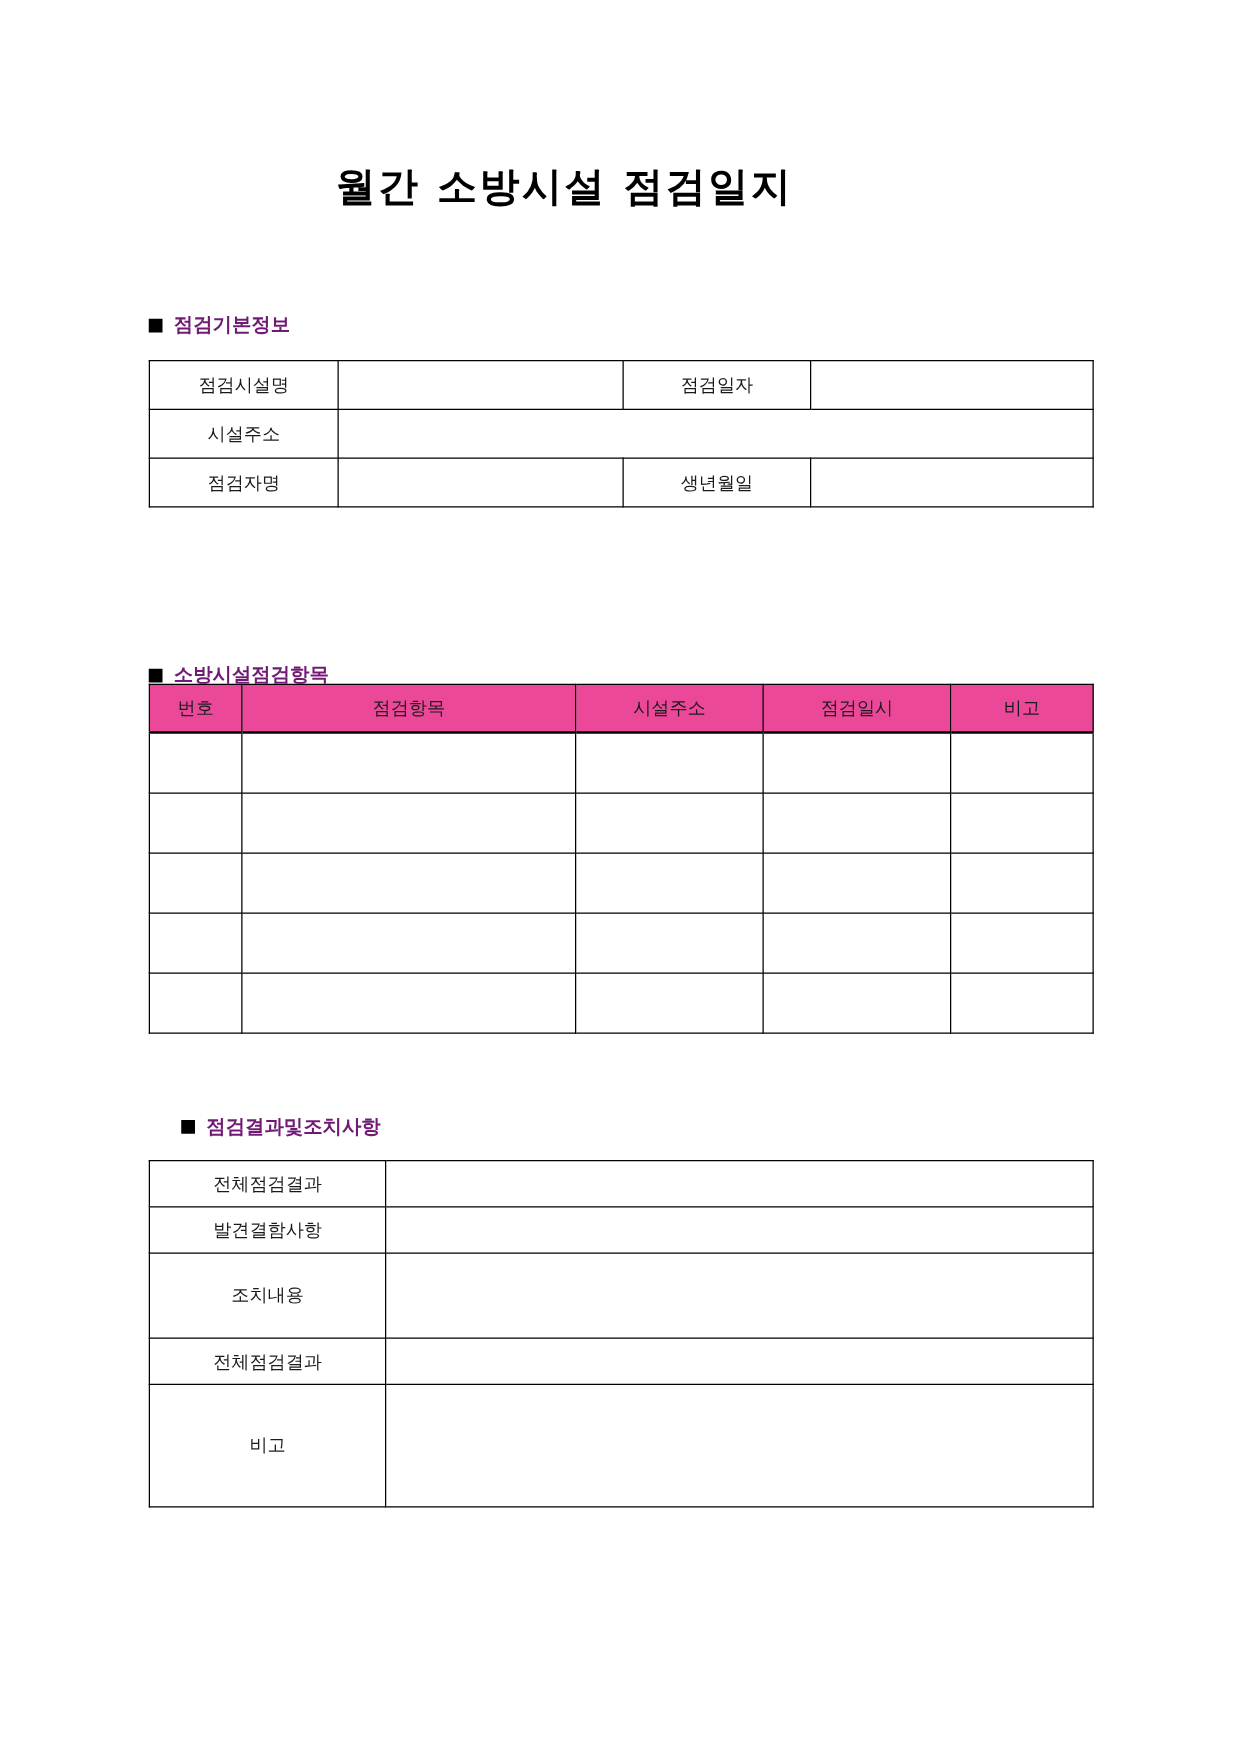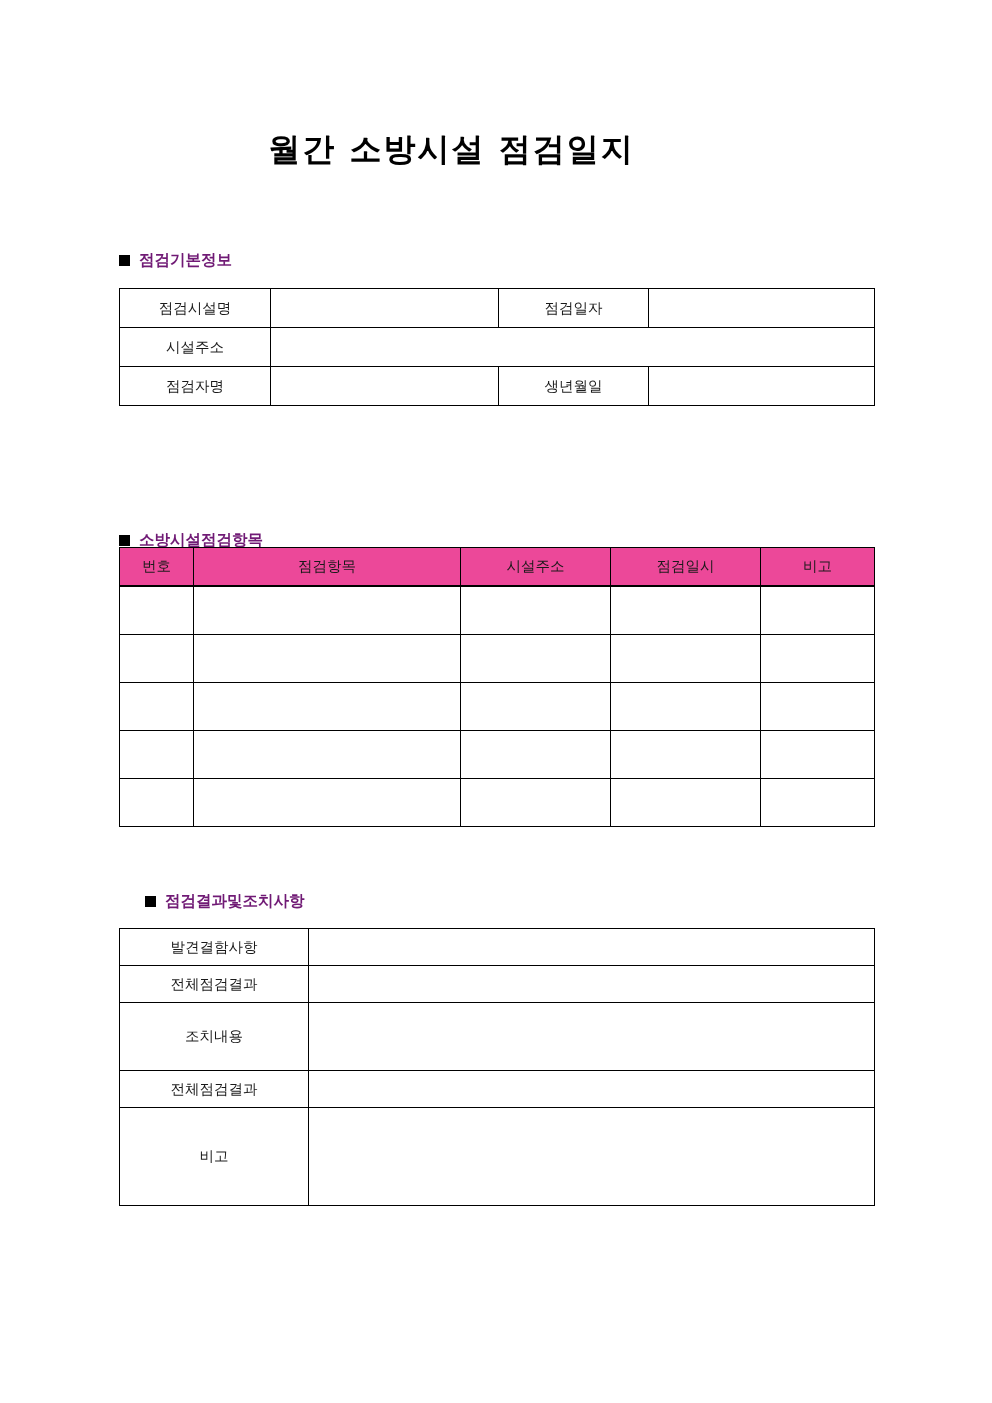--- a/index.html
+++ b/index.html
@@ -224,25 +224,25 @@
     <span>점검결과및조치사항</span>
   </div>
 
   <table class="grid" id="table-results">
     <colgroup>
       <col style="width:189px">
       <col style="width:566px">
     </colgroup>
     <tbody>
       <tr>
+        <td class="label">전체점검결과</td>
+        <td class="value"></td>
+      </tr>
+      <tr>
         <td class="label">발견결함사항</td>
-        <td class="value"></td>
-      </tr>
-      <tr>
-        <td class="label">전체점검결과</td>
         <td class="value"></td>
       </tr>
       <tr class="tall">
         <td class="label">조치내용</td>
         <td class="value"></td>
       </tr>
       <tr>
         <td class="label">전체점검결과</td>
         <td class="value"></td>
       </tr>

